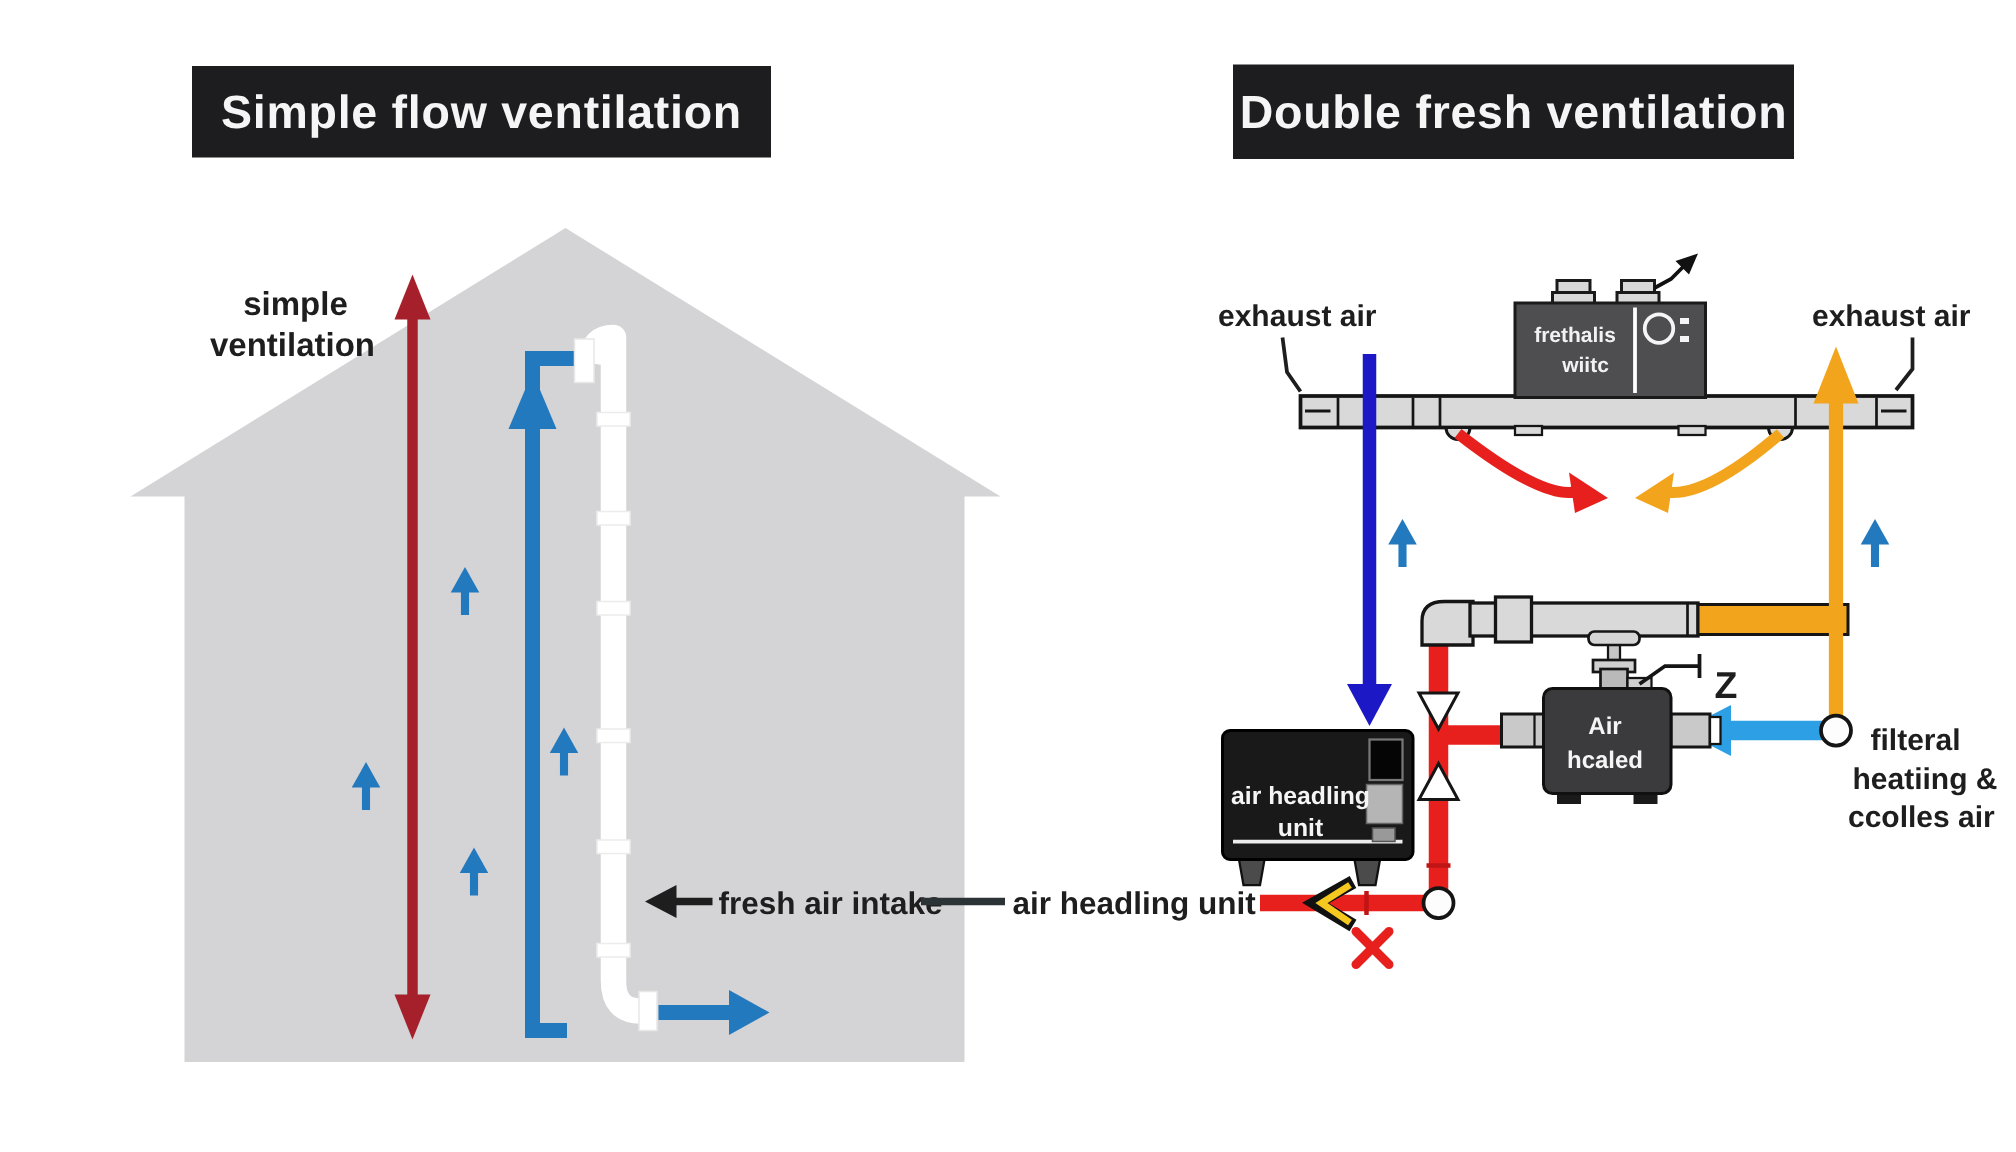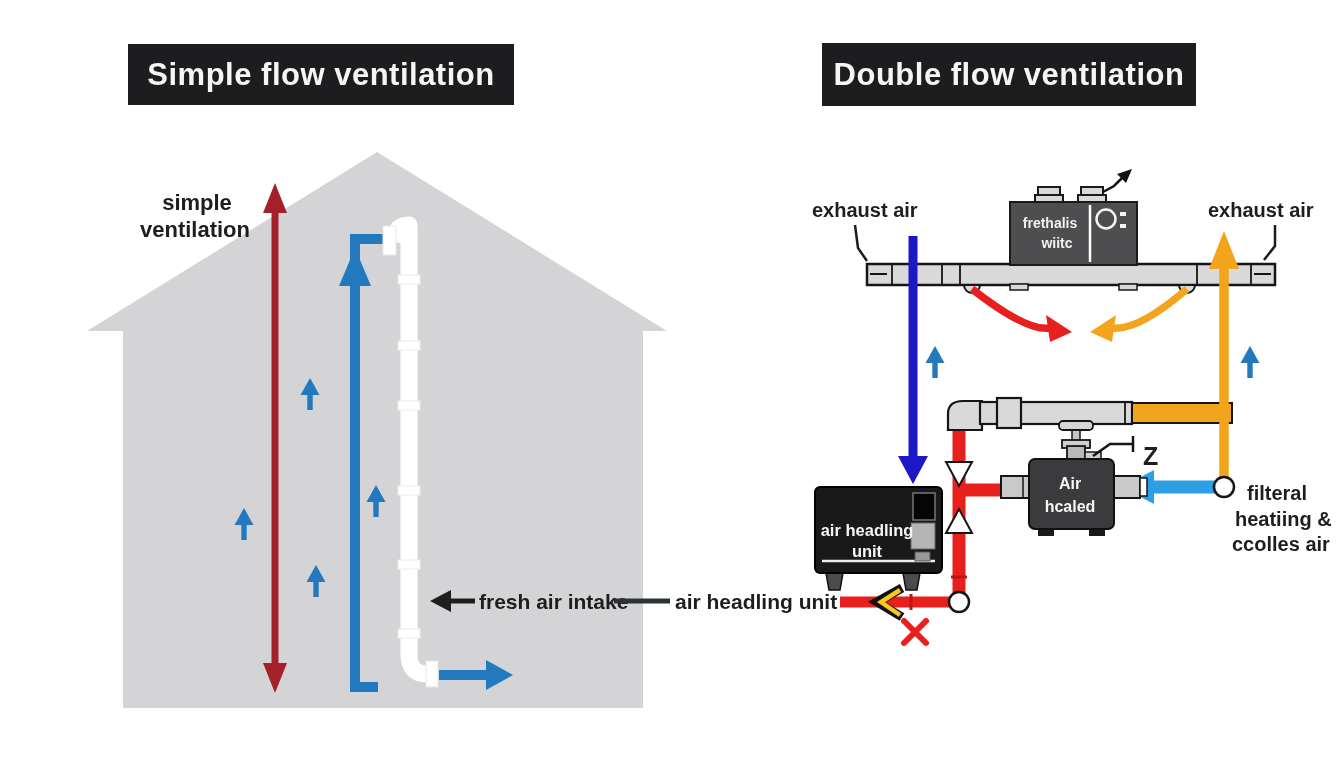--- a/index.html
+++ b/index.html
@@ -18,21 +18,21 @@
   }
   #left-title  { left:128px; top:44px; width:386px; height:61px; }
   #right-title { left:822px; top:43px; width:374px; height:63px; }
 </style>
 </head>
 <body>
 
 <div id="stage">
 
   <div id="left-title" class="title-box">Simple flow ventilation</div>
-  <div id="right-title" class="title-box">Double flow ventilation</div>
+  <div id="right-title" class="title-box">Double fresh ventilation</div>
 
   <svg width="1344" height="768" viewBox="0 0 1344 768">
     <defs>
       <g id="up-arrow">
         <rect x="-2.7" y="13" width="5.4" height="19"></rect>
         <polygon points="0,0 -9.5,17 9.5,17"></polygon>
       </g>
     </defs>
 
     <g>

